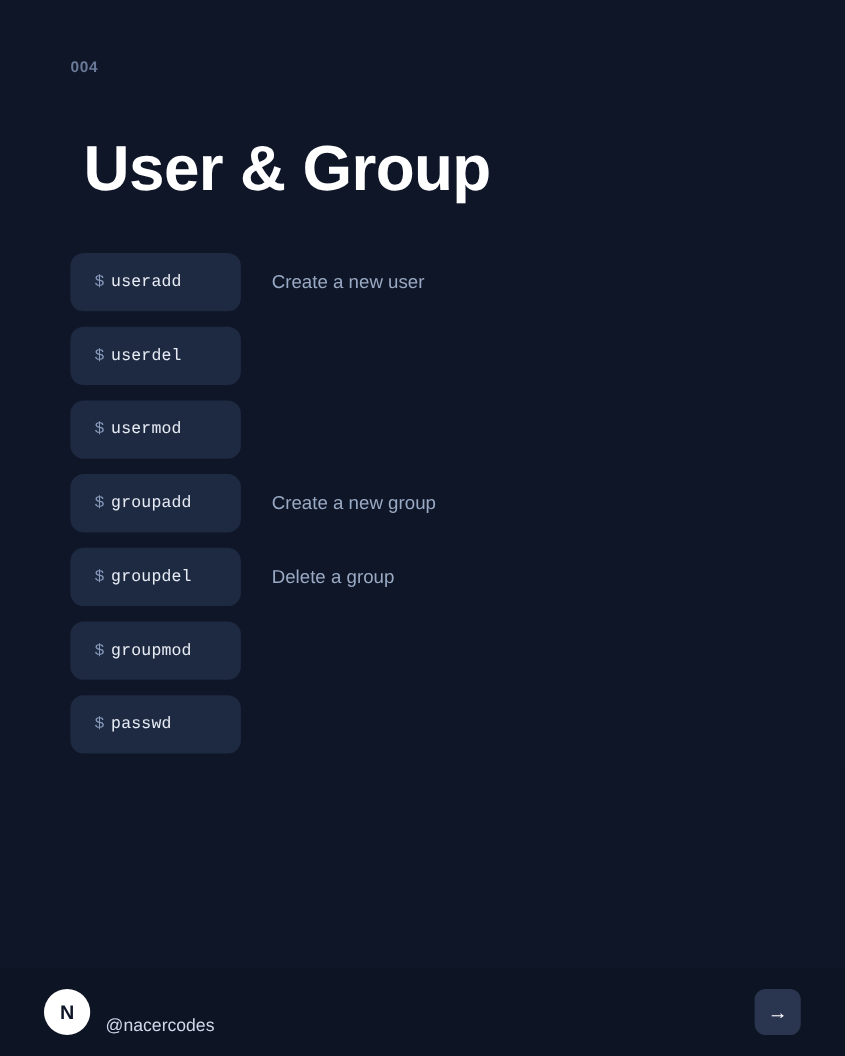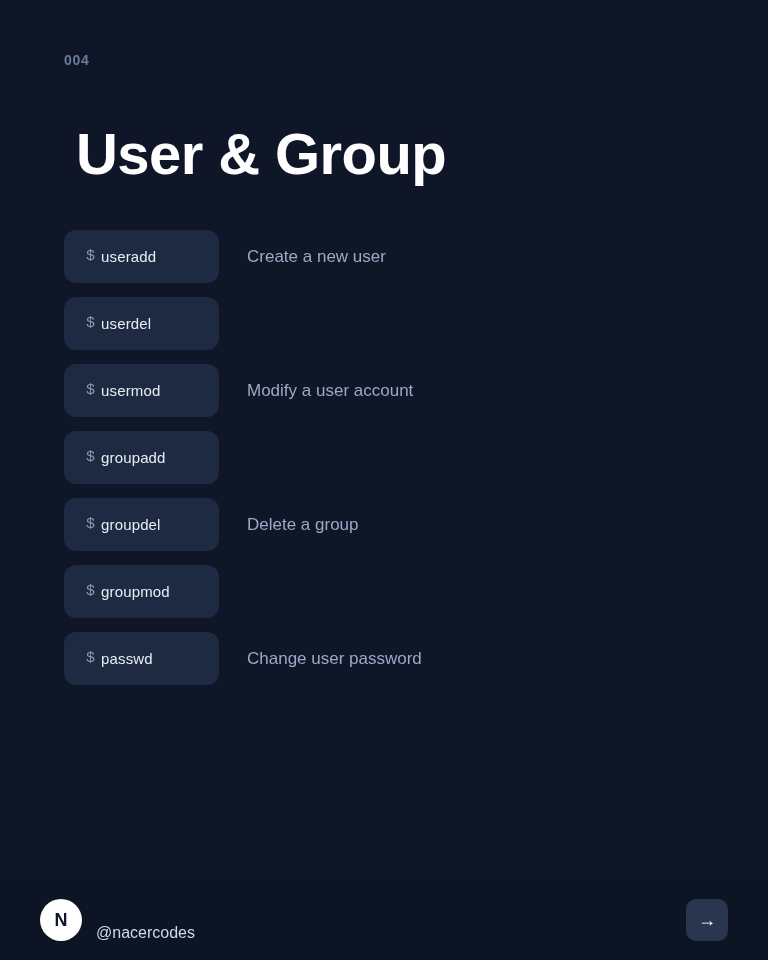--- a/index.html
+++ b/index.html
@@ -70,21 +70,21 @@
       color: #8899bb;
       font-size: 15px;
       font-weight: 500;
       font-family: 'Courier New', Courier, monospace;
     }
 
     .command-text {
       color: #e8edf5;
       font-size: 15px;
       font-weight: 500;
-      font-family: Liberation Sans, sans-serif;
+      font-family: Liberation Mono, monospace;
       letter-spacing: 0.01em;
     }
 
     .command-description {
       color: #9aaac4;
       font-size: 17px;
       font-weight: 400;
       text-align: right;
     }
 
@@ -167,47 +167,46 @@
       <div class="command-badge">
         <span class="dollar-sign">$</span>
         <span class="command-text">userdel</span>
       </div>
     </div>
     <div class="command-row">
       <div class="command-badge">
         <span class="dollar-sign">$</span>
         <span class="command-text">usermod</span>
       </div>
-      <span class="command-description">Modify a user account</span>
     </div>
     <div class="command-row">
       <div class="command-badge">
         <span class="dollar-sign">$</span>
         <span class="command-text">groupadd</span>
       </div>
+      <span class="command-description">Create a new group</span>
     </div>
     <div class="command-row">
       <div class="command-badge">
         <span class="dollar-sign">$</span>
         <span class="command-text">groupdel</span>
       </div>
       <span class="command-description">Delete a group</span>
     </div>
     <div class="command-row">
       <div class="command-badge">
         <span class="dollar-sign">$</span>
         <span class="command-text">groupmod</span>
       </div>
     </div>
     <div class="command-row">
       <div class="command-badge">
         <span class="dollar-sign">$</span>
         <span class="command-text">passwd</span>
       </div>
-      <span class="command-description">Change user password</span>
     </div>
   </div>
 
 <div class="footer">
   <div class="footer-left">
     <div class="avatar">
       <span class="avatar-letter">N</span>
     </div>
     <span class="username">@nacercodes</span>
   </div>

